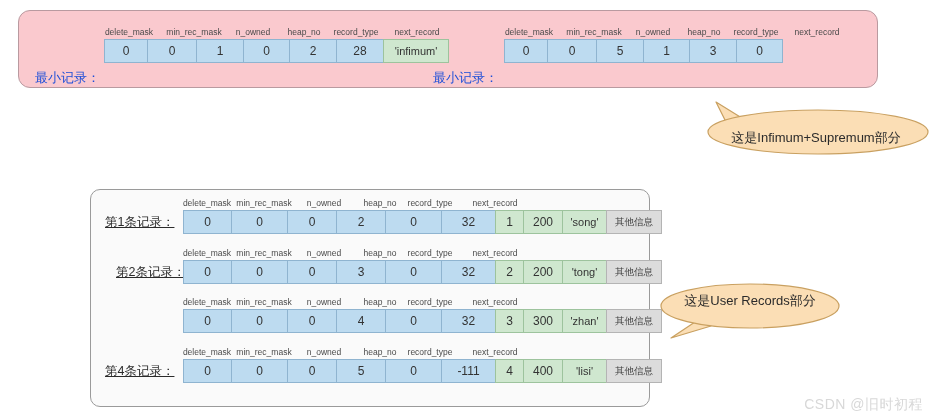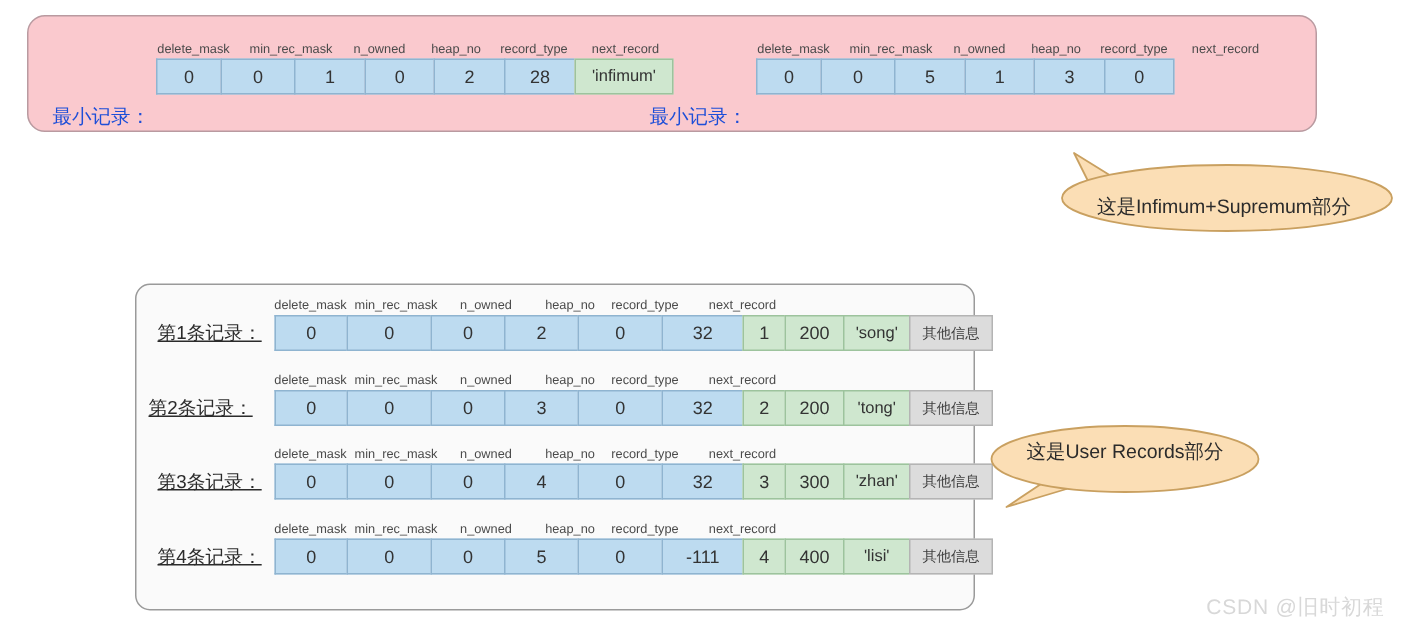--- a/index.html
+++ b/index.html
@@ -176,21 +176,21 @@
       <div class="cell blue" style="width:49px;">2</div>
       <div class="cell blue" style="width:56px;">0</div>
       <div class="cell blue" style="width:54px;">32</div>
       <div class="cell green" style="width:28px;">1</div>
       <div class="cell green" style="width:39px;">200</div>
       <div class="cell green quote" style="width:44px;">'song'</div>
       <div class="cell gray" style="width:56px;">其他信息</div>
     </div>
   </div>
 
-  <div class="row-label" style="position:absolute;left:8px;top:70px;">第2条记录：</div>
+  <div class="row-label" style="position:absolute;left:25px;top:70px;">第2条记录：</div>
   <div class="rec-wrap" style="position:absolute;left:92px;top:57px;">
     <div class="rec-headers">
       <div class="hdr" style="left:-10px;width:68px;">delete_mask</div>
       <div class="hdr" style="left:43px;width:76px;">min_rec_mask</div>
       <div class="hdr" style="left:112px;width:58px;">n_owned</div>
       <div class="hdr" style="left:169px;width:56px;">heap_no</div>
       <div class="hdr" style="left:213px;width:68px;">record_type</div>
       <div class="hdr" style="left:276px;width:72px;">next_record</div>
     </div>
     <div class="rec-row">
@@ -200,21 +200,20 @@
       <div class="cell blue" style="width:49px;">3</div>
       <div class="cell blue" style="width:56px;">0</div>
       <div class="cell blue" style="width:54px;">32</div>
       <div class="cell green" style="width:28px;">2</div>
       <div class="cell green" style="width:39px;">200</div>
       <div class="cell green quote" style="width:44px;">'tong'</div>
       <div class="cell gray" style="width:56px;">其他信息</div>
     </div>
   </div>
 
-  <div class="row-label" style="position:absolute;left:14px;top:119px;">第3条记录：</div>
   <div class="rec-wrap" style="position:absolute;left:92px;top:106px;">
     <div class="rec-headers">
       <div class="hdr" style="left:-10px;width:68px;">delete_mask</div>
       <div class="hdr" style="left:43px;width:76px;">min_rec_mask</div>
       <div class="hdr" style="left:112px;width:58px;">n_owned</div>
       <div class="hdr" style="left:169px;width:56px;">heap_no</div>
       <div class="hdr" style="left:213px;width:68px;">record_type</div>
       <div class="hdr" style="left:276px;width:72px;">next_record</div>
     </div>
     <div class="rec-row">

